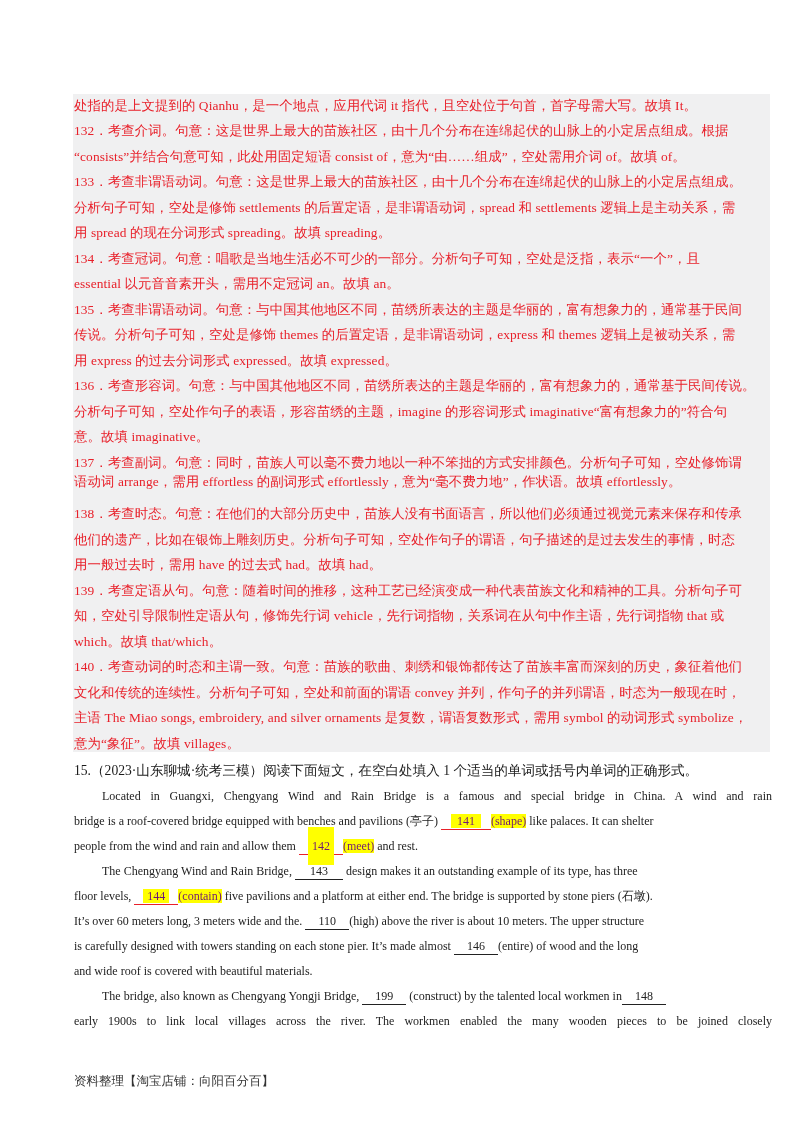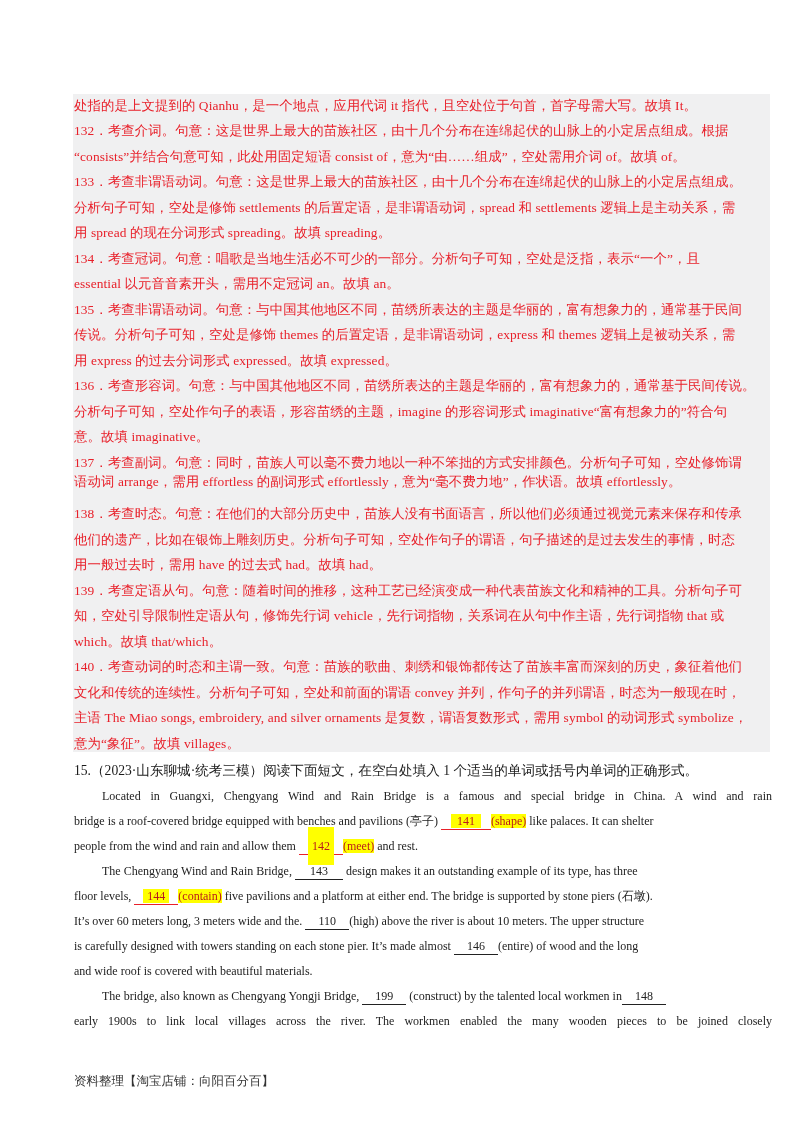--- a/index.html
+++ b/index.html
@@ -11,21 +11,21 @@
               white-space: nowrap; line-height: 18px; letter-spacing: 0.1px; text-align: right; }
   .question-header { position: absolute; left: 74px; top: 762px; font-size: 13.6px;
                      color: #1a1a1a; white-space: nowrap; line-height: 18px; }
   .passage-line { position: absolute; left: 74px; width: 698px; font-size: 12px;
                   line-height: 18px; color: #222; white-space: nowrap; font-family: Liberation Serif, serif; }
   .justify { text-align: justify; text-align-last: justify; white-space: normal; }
   .indent { padding-left: 28px; width: 670px; }
   .blank { display: inline-block; border-bottom: 1px solid #222; text-align: center;
            min-width: 56px; line-height: 15px; }
   .blank.red { border-bottom-color: #e8202a; }
-  .hl { background: #ffff00; color: #b91c1c; margin-top: 48px; }
+  .hl { background: #ffff00; color: #701a75; margin-top: 48px; }
   .footer { position: absolute; left: 74px; top: 1073px; font-size: 12.5px; color: #333;
             font-family: "DejaVu Sans", sans-serif; white-space: nowrap; }
 </style>
 </head>
 <body>
 
 <div class="answer-box"></div>
 
 <div>
   <div class="ans-line" style="top:97px">处指的是上文提到的 Qianhu，是一个地点，应用代词 it 指代，且空处位于句首，首字母需大写。故填 It。</div>

